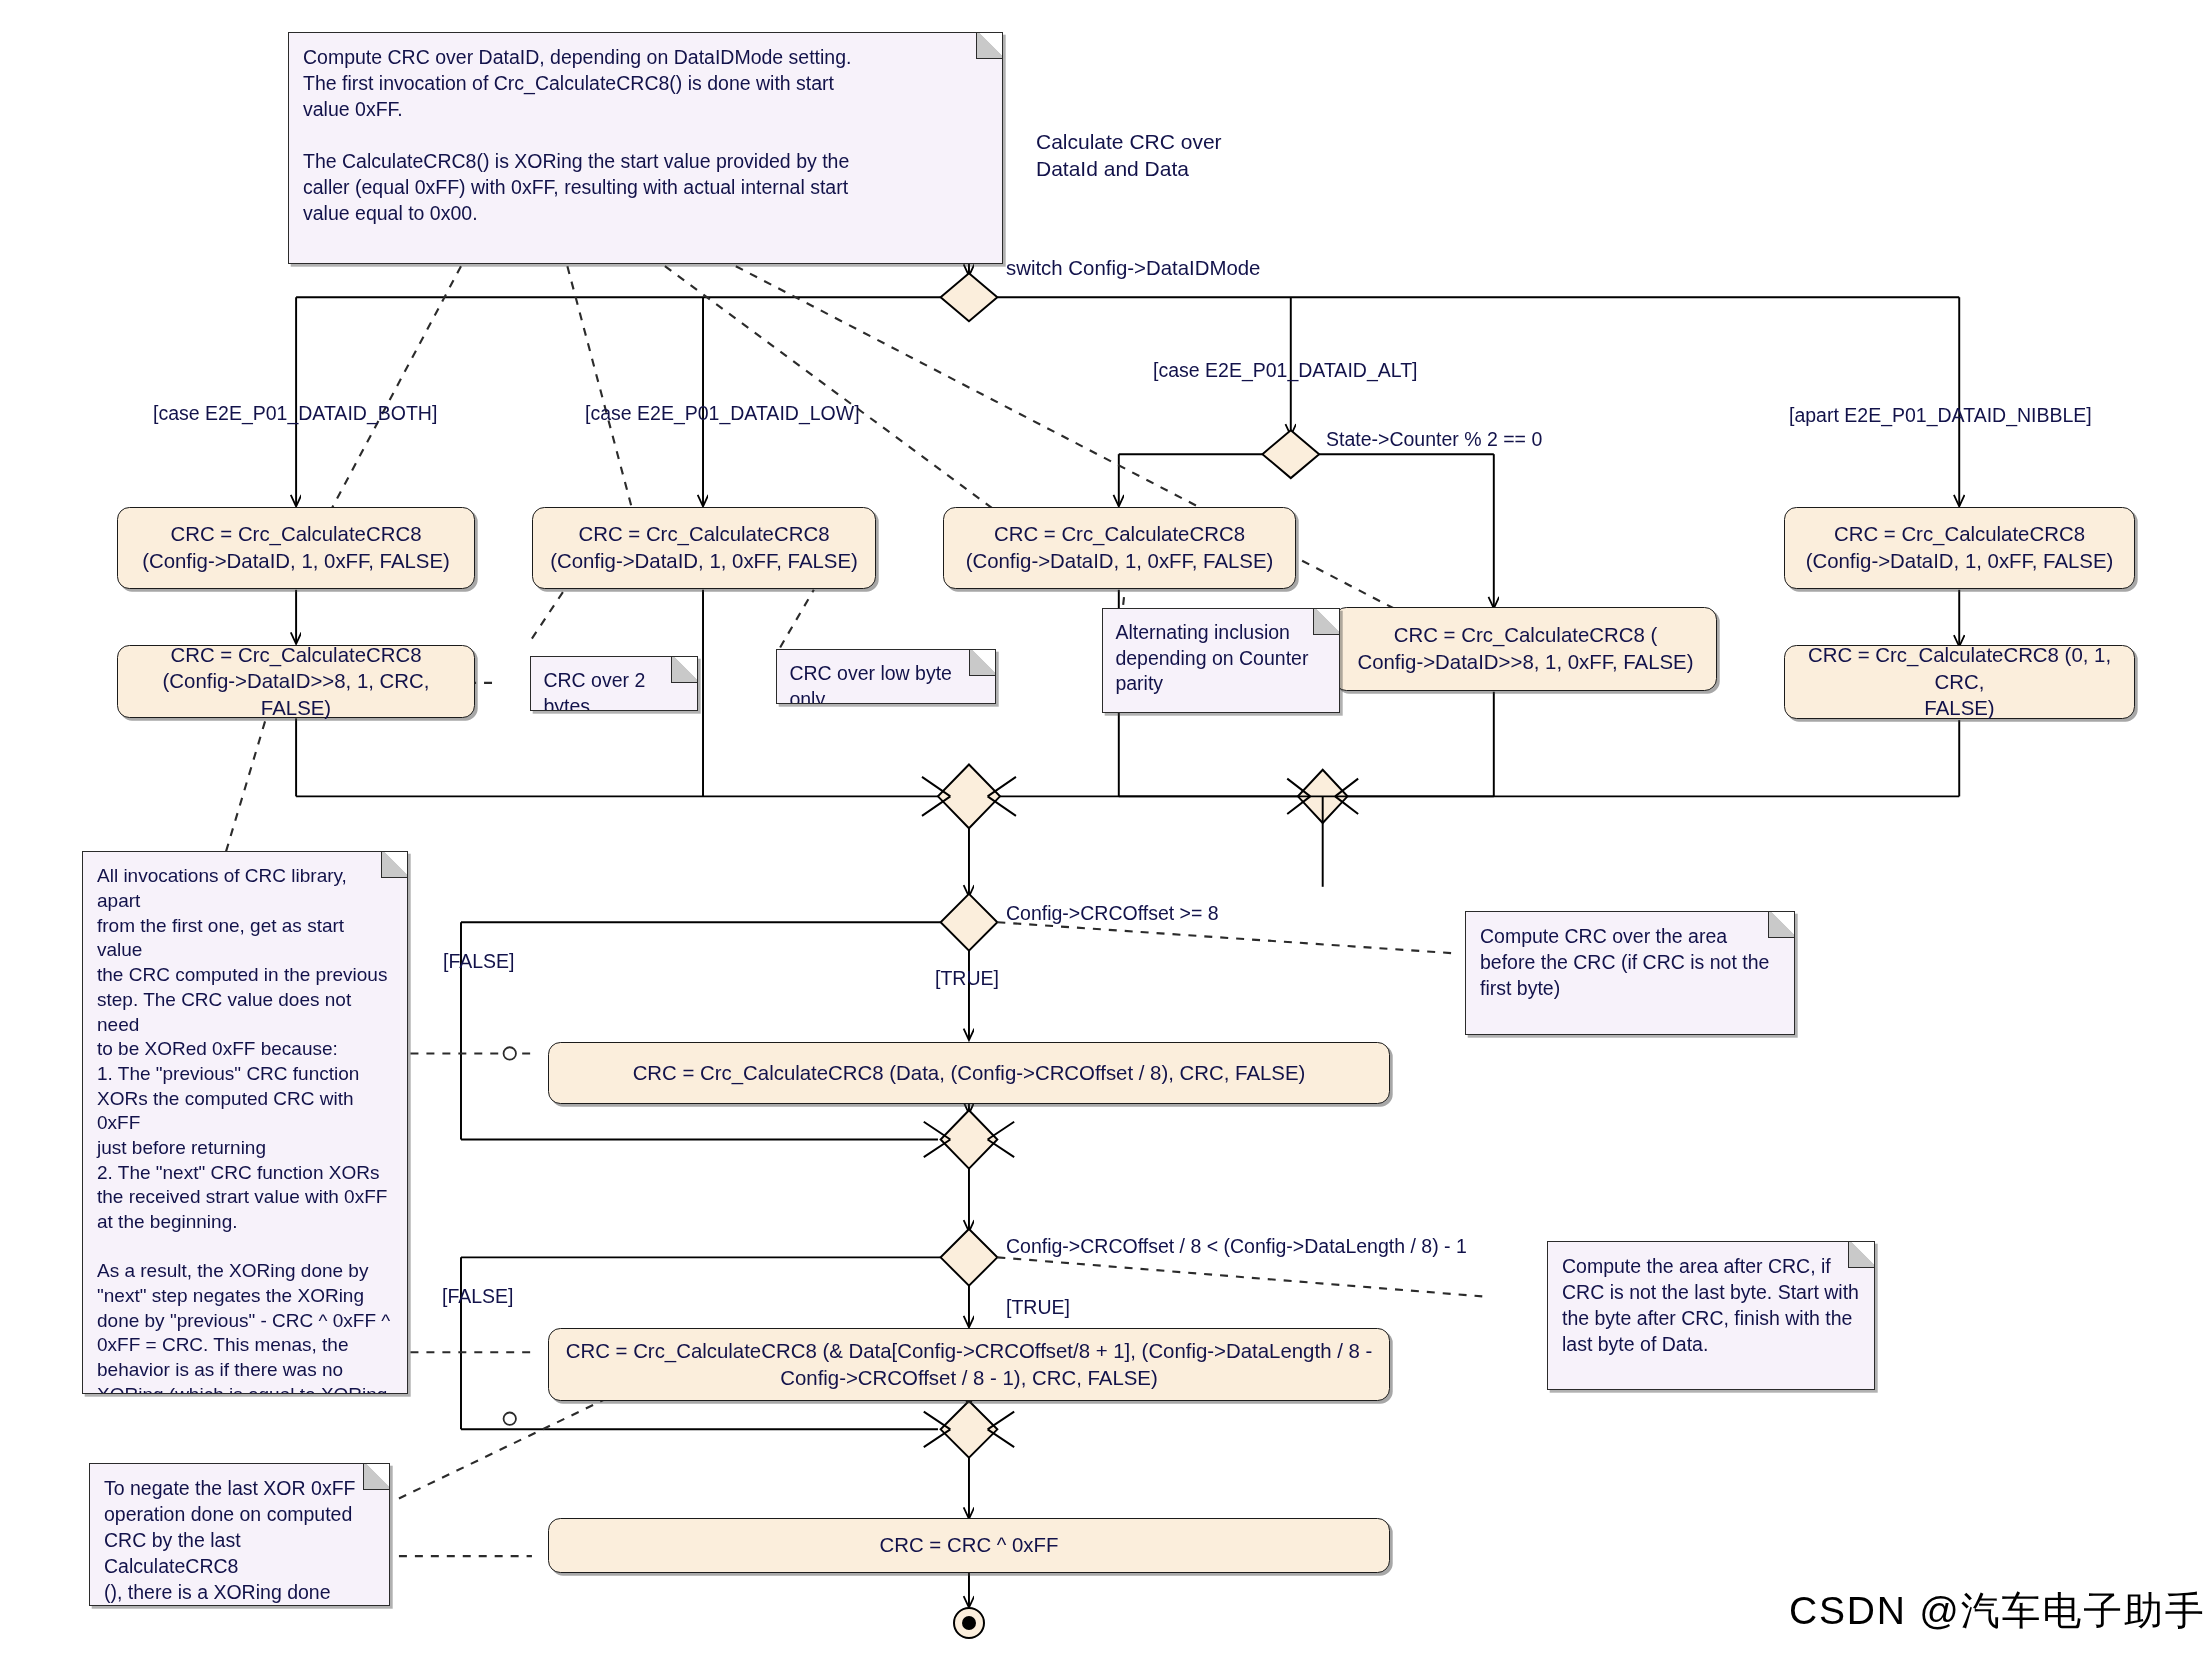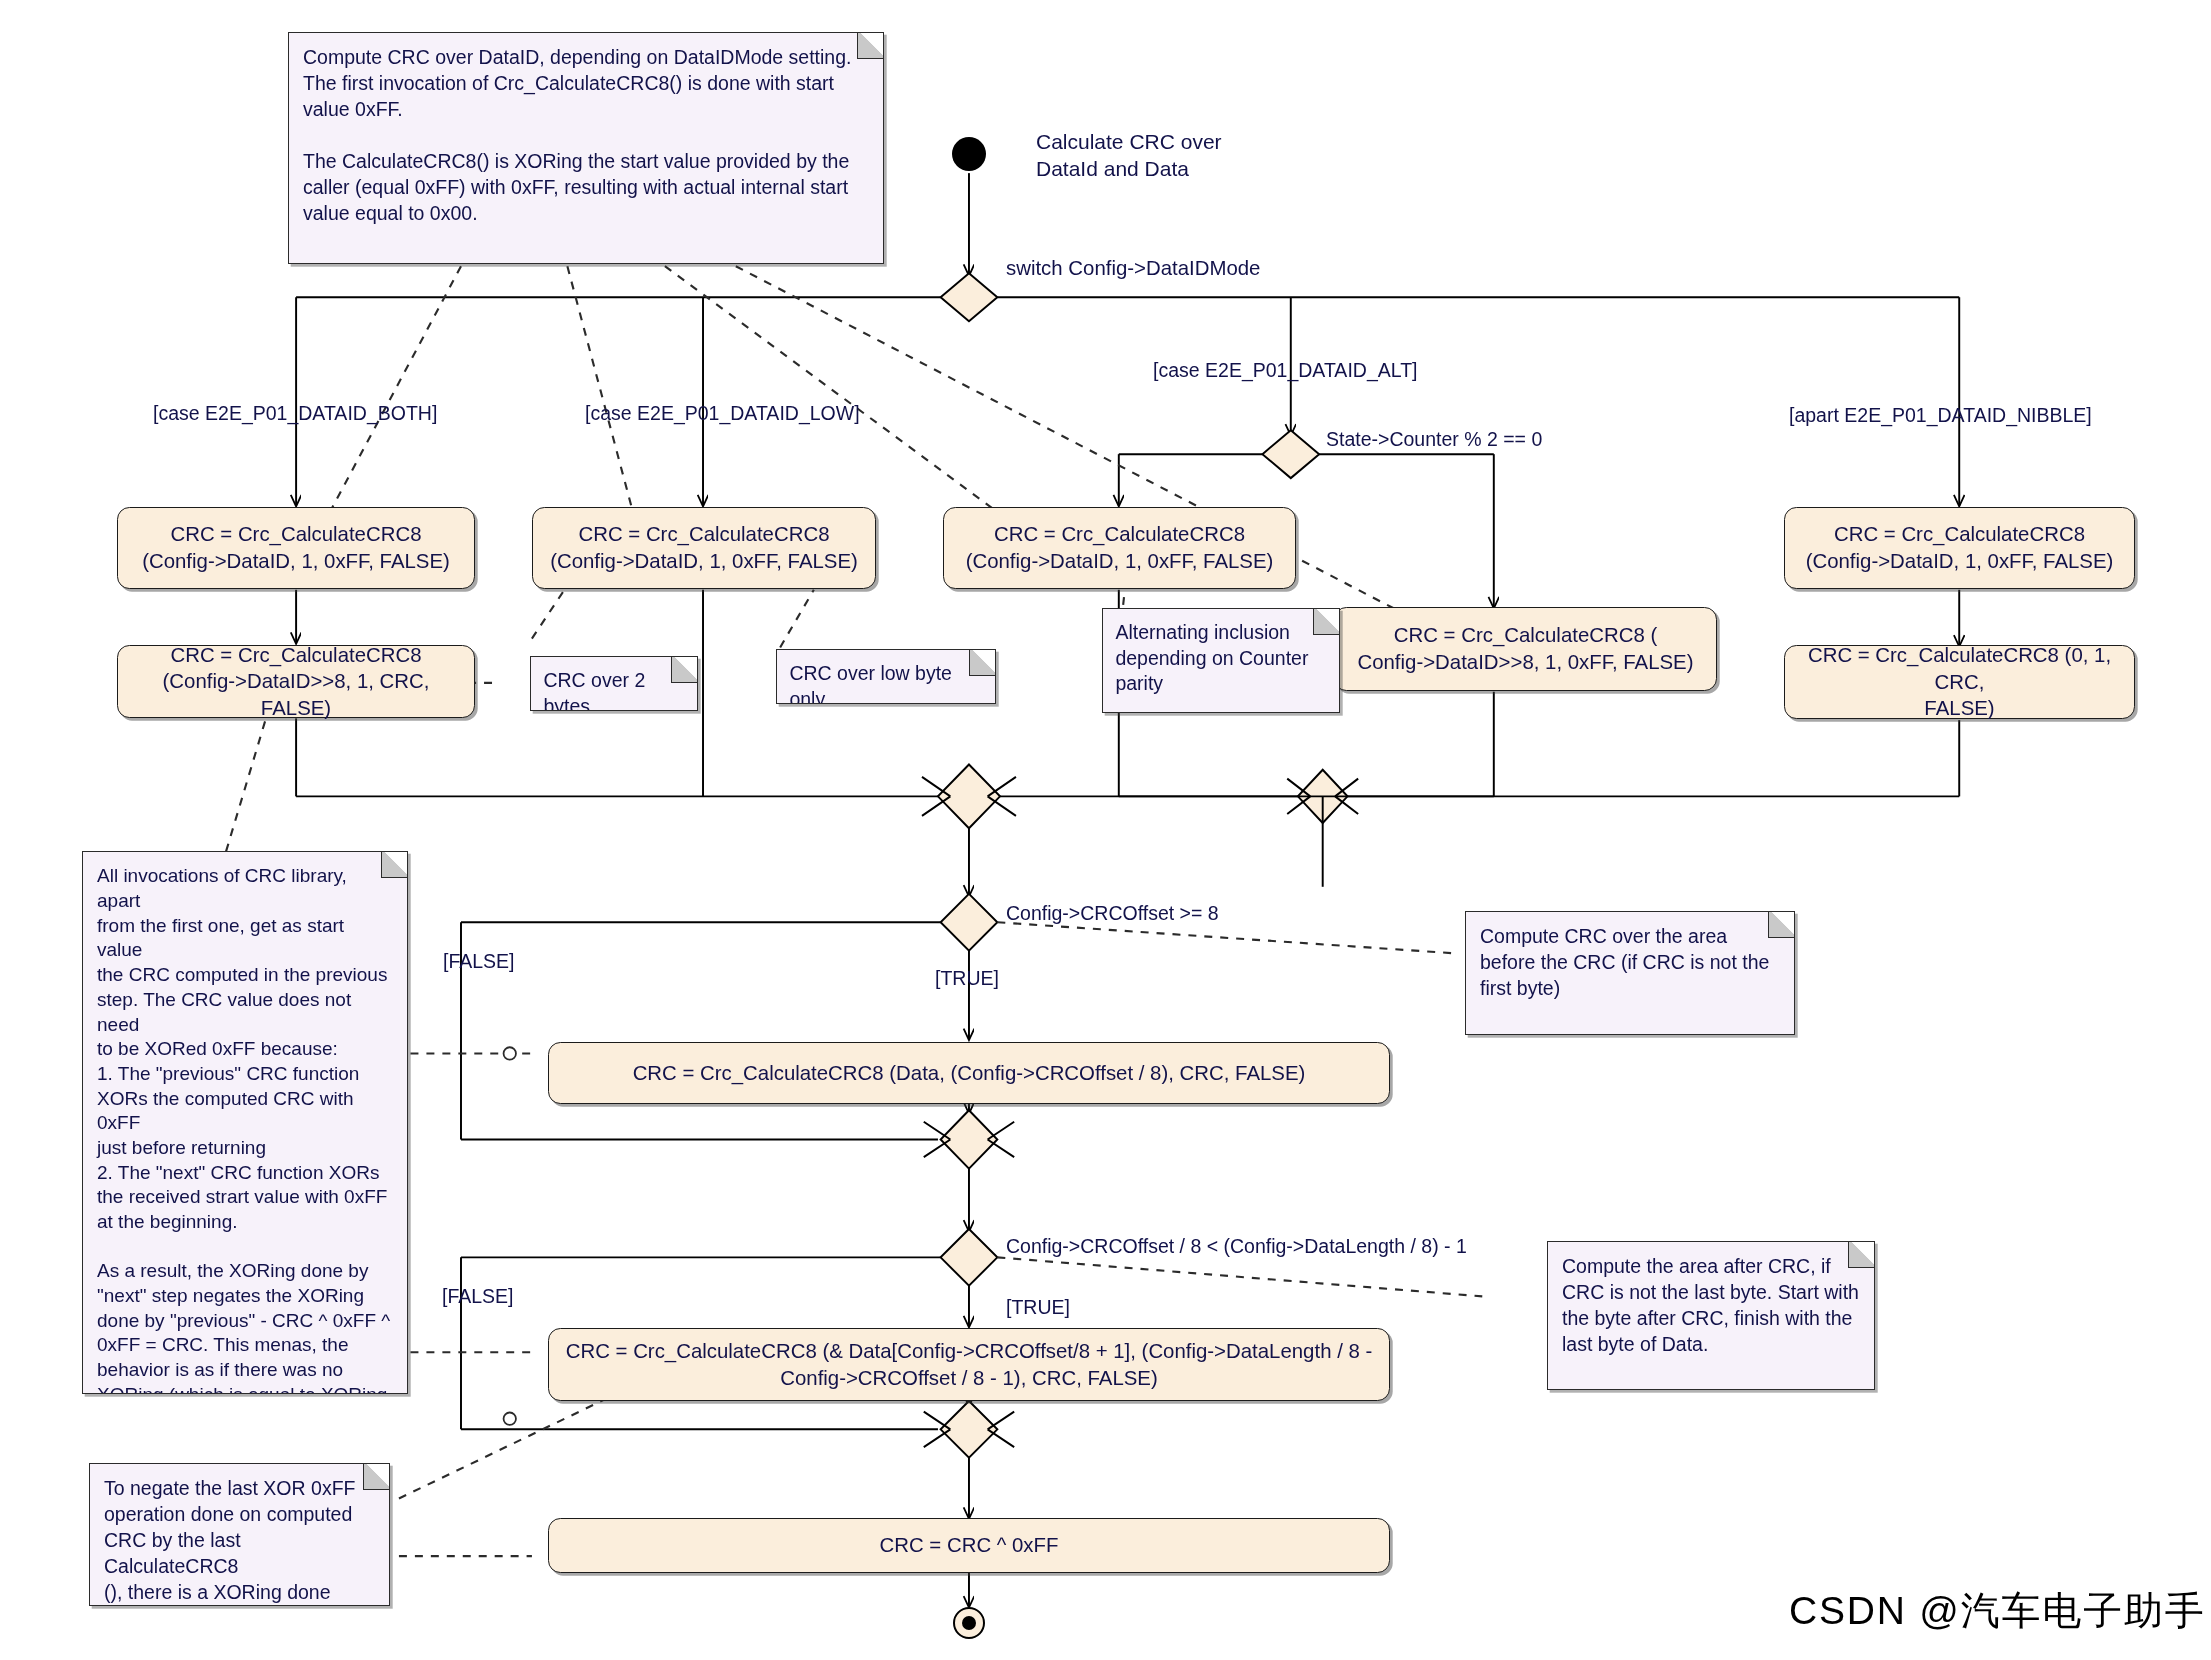--- a/index.html
+++ b/index.html
@@ -259,21 +259,21 @@
     </g>
   </svg>
 
   <div class="start-node" style="left:952px; top:137px;"></div>
 
   <div class="label" style="left:1036px; top:129px; font-size:21px;">Calculate CRC over
 DataId and Data</div>
 
   <div class="label" style="left:1006px; top:255px; font-size:20.4px;">switch Config-&gt;DataIDMode</div>
 
-  <div class="note" style="left:288px; top:32px; width:596px; height:232px;">Compute CRC over DataID, depending on DataIDMode setting.
+  <div class="note" style="left:288px; top:32px; width:715px; height:232px;">Compute CRC over DataID, depending on DataIDMode setting.
 The first invocation of Crc_CalculateCRC8() is done with start
 value 0xFF.
 
 The CalculateCRC8() is XORing the start value provided by the
 caller (equal 0xFF) with 0xFF, resulting with actual internal start
 value equal to 0x00.</div>
 
   <div class="label" style="left:153px; top:401px;">[case E2E_P01_DATAID_BOTH]</div>
   <div class="label" style="left:585px; top:401px;">[case E2E_P01_DATAID_LOW]</div>
   <div class="label" style="left:1153px; top:358px;">[case E2E_P01_DATAID_ALT]</div>

